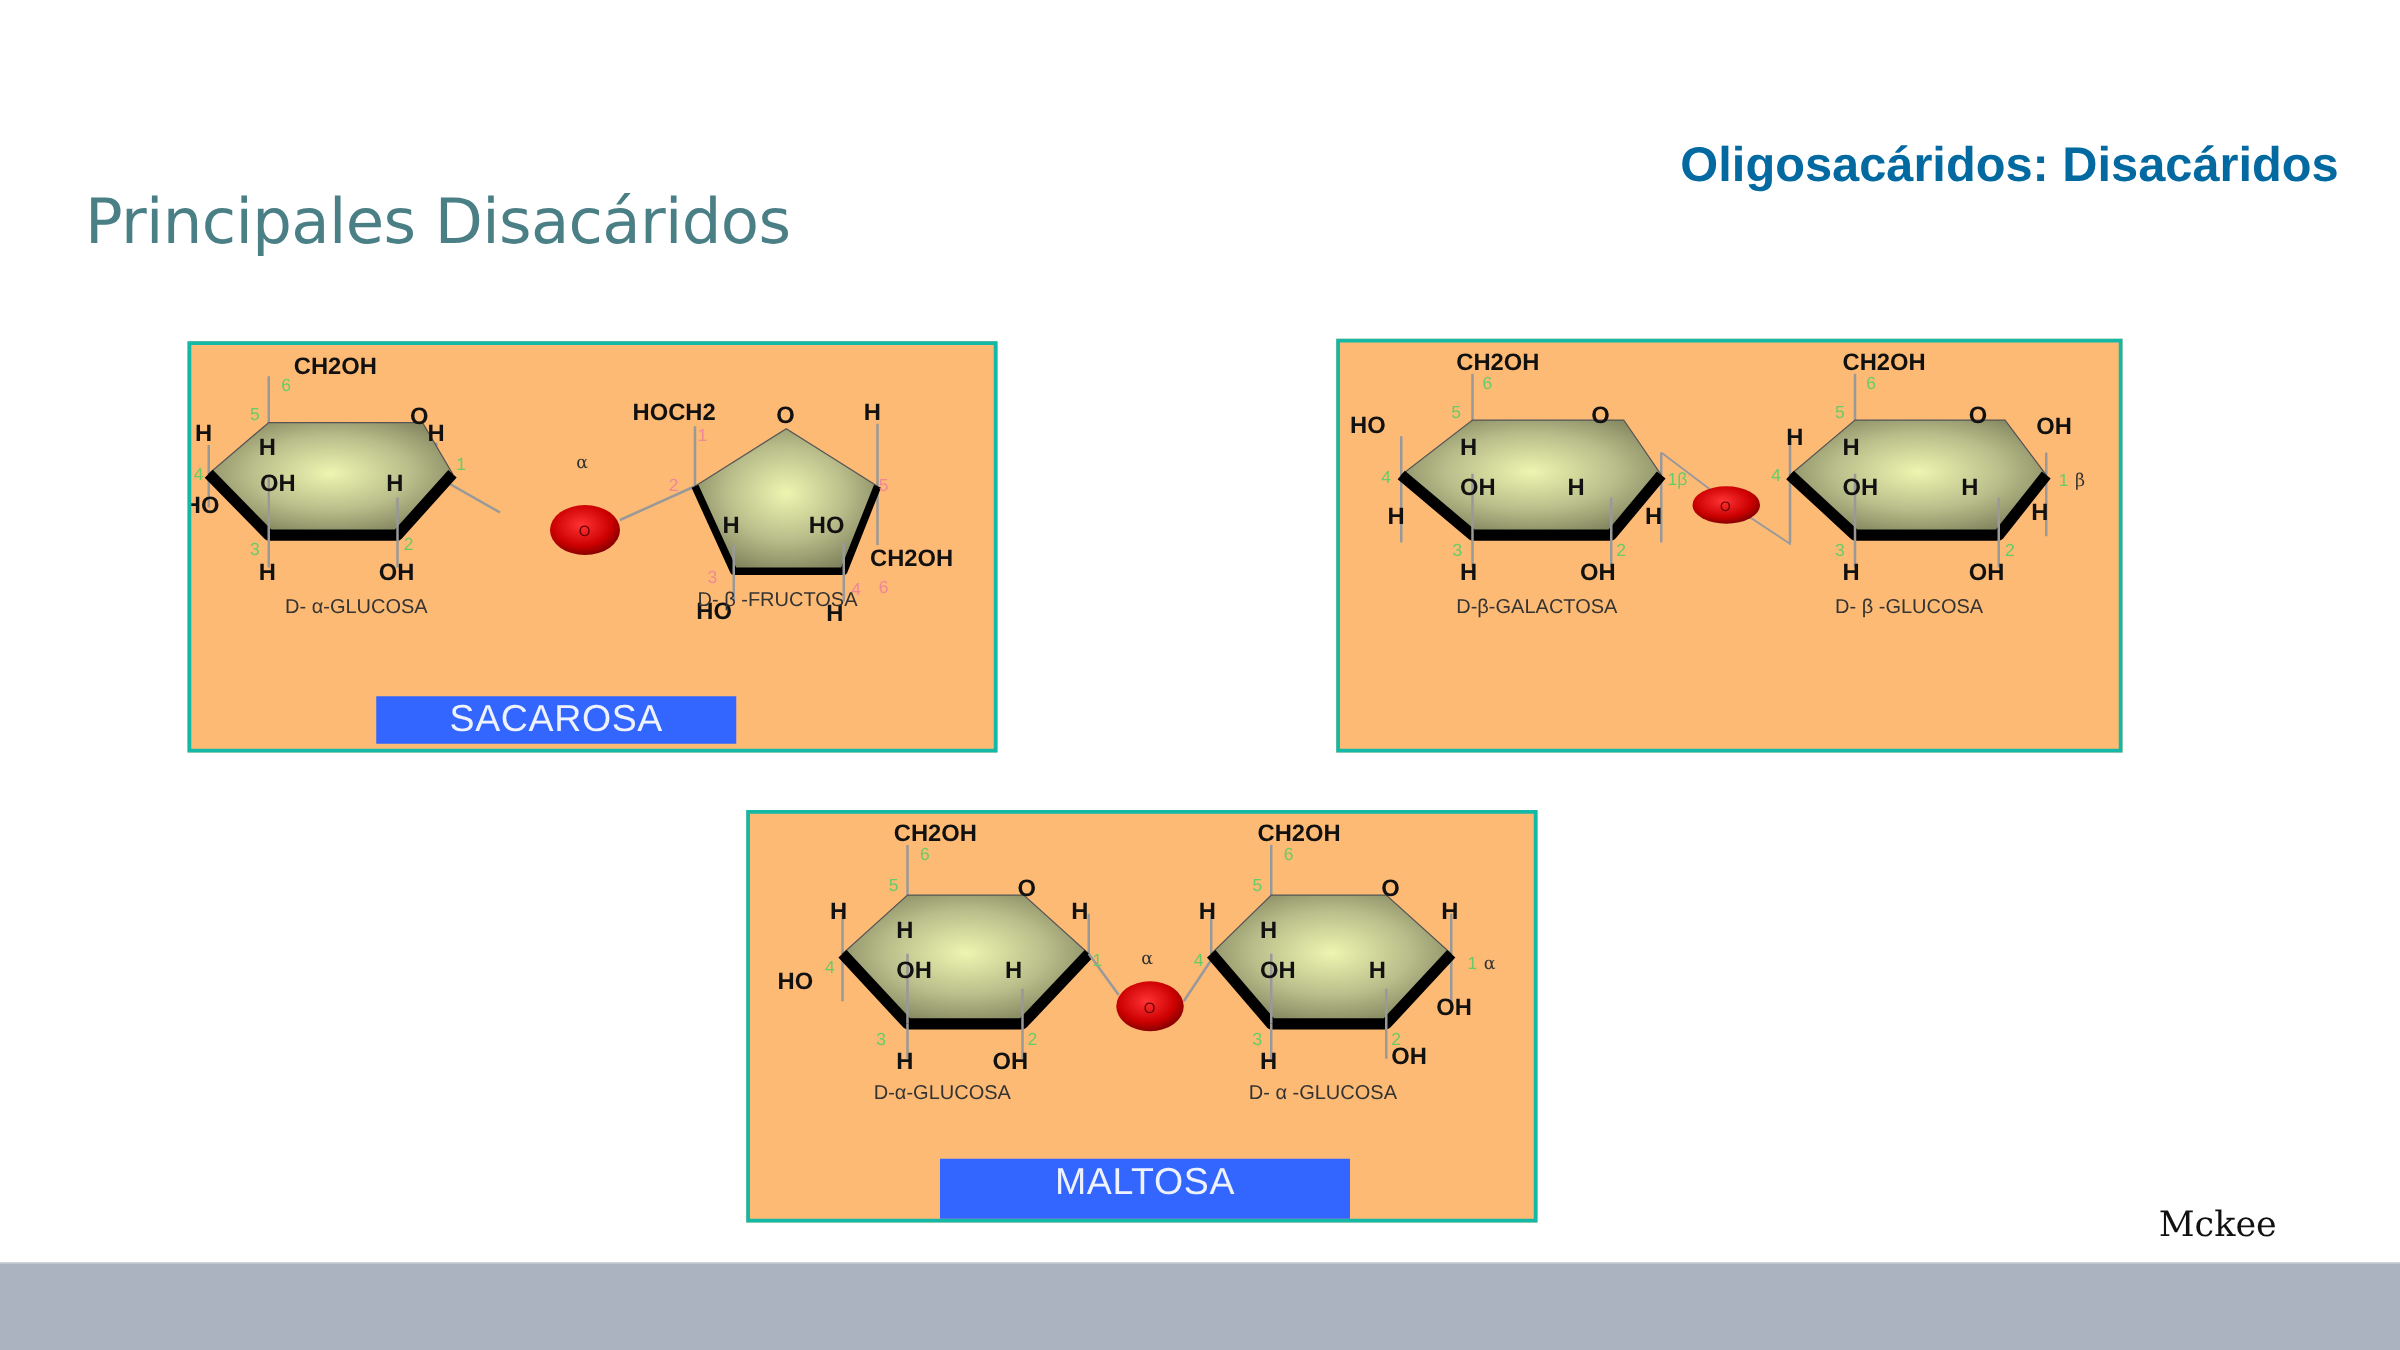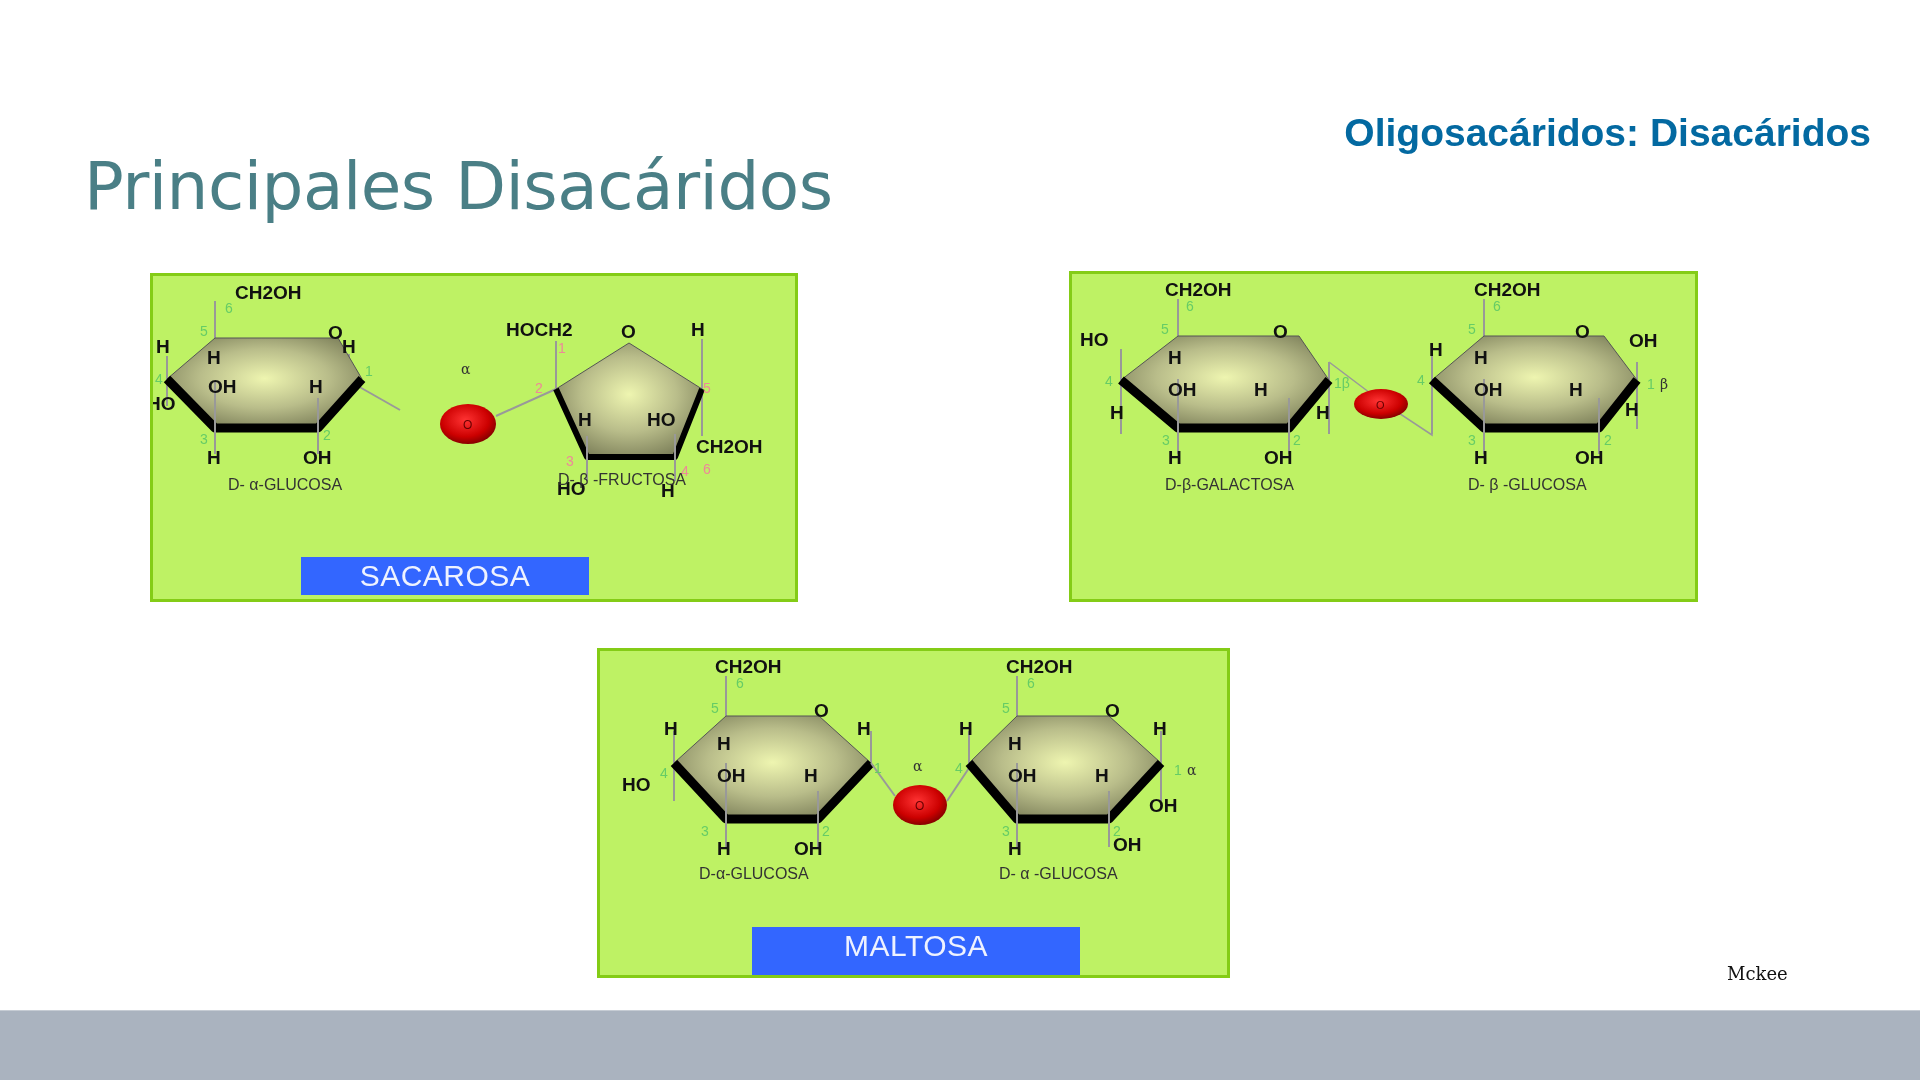--- a/index.html
+++ b/index.html
@@ -1,22 +1,22 @@
 <!DOCTYPE html>
 <html><head>
 <meta charset="utf-8">
 <style>
   html, body { margin:0; padding:0; }
   body { width:1920px; height:1080px; position:relative; background:#ffffff; overflow:hidden; font-family:"Liberation Sans", sans-serif; }
-  .title { position:absolute; left:84px; top:148px; font-family:"DejaVu Sans", sans-serif; font-size:66px; color:#4a7f86; letter-spacing:-0.5px; white-space:nowrap; }
+  .title { position:absolute; left:68px; top:148px; font-family:"DejaVu Sans", sans-serif; font-size:50px; color:#4a7f86; letter-spacing:-0.5px; white-space:nowrap; }
   .subtitle { position:absolute; right:49px; top:111px; font-family:"Liberation Sans", sans-serif; font-weight:bold; font-size:39px; color:#0369a1; white-space:nowrap; }
-  .panel { position:absolute; background:#bef264; border:3px solid #84cc16; box-sizing:border-box; }
+  .panel { position:absolute; background:#fdba74; border:3px solid #14b8a6; box-sizing:border-box; }
   .panel svg { position:absolute; left:0; top:0; }
   .banner { position:absolute; background:#3366ff; color:#eef2ff; font-family:"Liberation Sans", sans-serif; font-size:30px; text-align:center; line-height:38px; letter-spacing:0.5px; }
-  .credit { position:absolute; left:1727px; top:963px; font-family:"DejaVu Serif", serif; font-size:18px; color:#111; }
+  .credit { position:absolute; left:1727px; top:963px; font-family:"DejaVu Serif", serif; font-size:28px; color:#111; }
   .footer { position:absolute; left:0; top:1010px; width:1920px; height:70px; background:#aab3bf; border-top:1px solid #c6ccd4; }
   .lbl { font-family:"Liberation Sans", sans-serif; font-weight:bold; font-size:19px; fill:#111; }
   .name { font-family:"Liberation Sans", sans-serif; font-size:16px; fill:#333; }
   .gnum { font-family:"Liberation Sans", sans-serif; font-size:14px; fill:#66cc66; }
   .pnum { font-family:"Liberation Sans", sans-serif; font-size:14px; fill:#ee8899; }
   .greek { font-family:"DejaVu Serif", serif; font-size:14px; fill:#333; }
   .ring { stroke:#555; stroke-width:1; }
   .bond { stroke:#999; stroke-width:2; fill:none; }
   .thick { stroke:#000; stroke-width:9; stroke-linejoin:round; fill:none; }
 </style>

